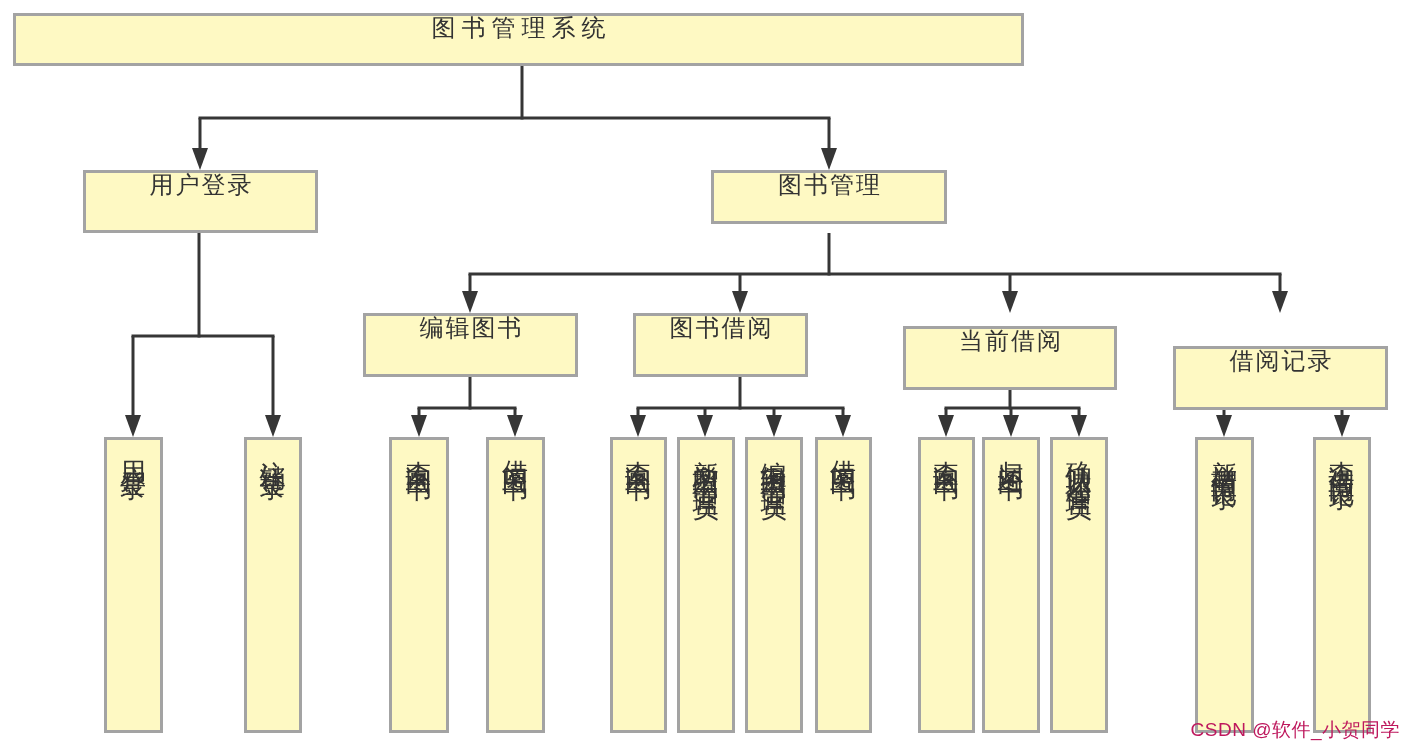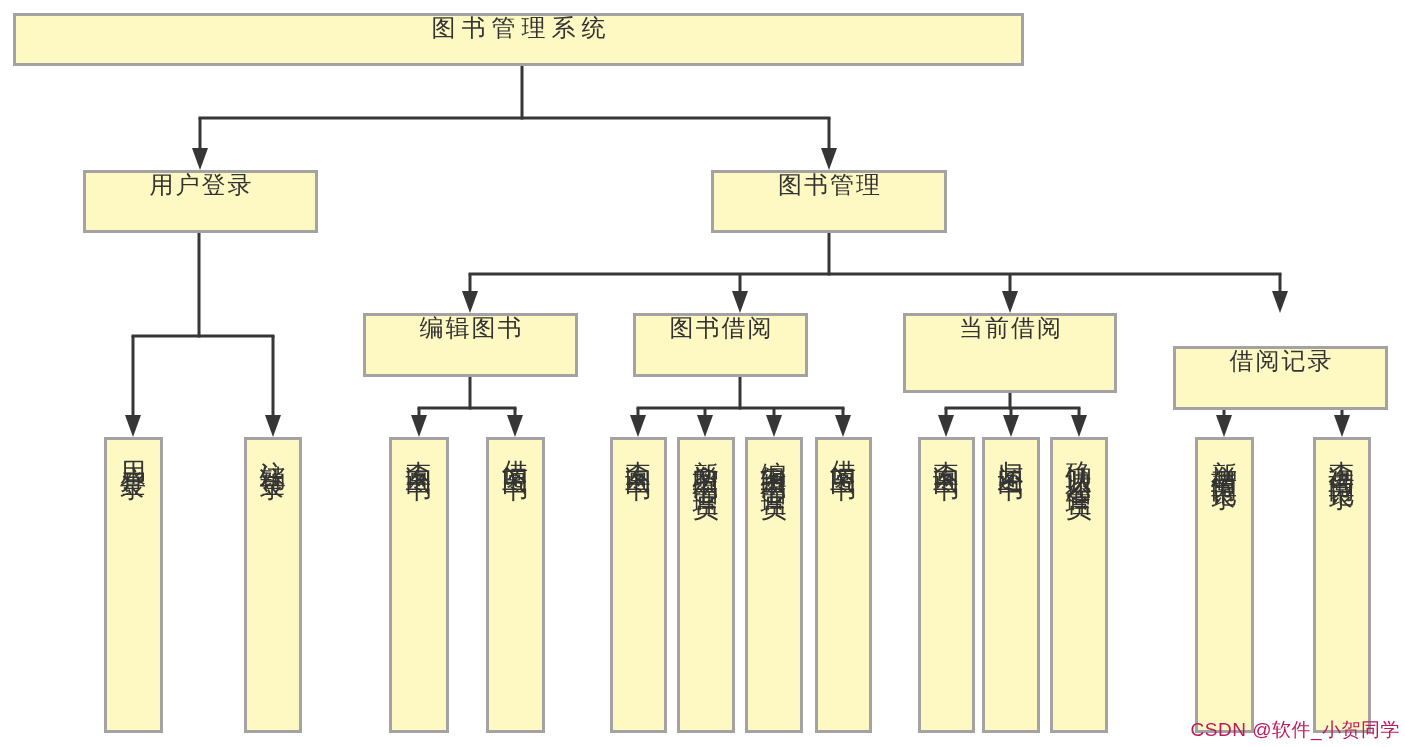--- a/index.html
+++ b/index.html
@@ -127,31 +127,31 @@
     </g>
   </svg>
 
   <div class="node root" style="left:13px; top:13px; width:1011px; height:53px;">
     <span>图书管理系统</span>
   </div>
 
   <div class="node hnode" style="left:83px; top:170px; width:235px; height:63px;">
     <span>用户登录</span>
   </div>
-  <div class="node hnode" style="left:711px; top:170px; width:236px; height:63px;">
+  <div class="node hnode" style="left:711px; top:170px; width:236px; height:54px;">
     <span>图书管理</span>
   </div>
 
   <div class="node hnode" style="left:363px; top:313px; width:215px; height:64px;">
     <span>编辑图书</span>
   </div>
   <div class="node hnode" style="left:633px; top:313px; width:175px; height:64px;">
     <span>图书借阅</span>
   </div>
-  <div class="node hnode" style="left:903px; top:313px; width:214px; height:80px;">
+  <div class="node hnode" style="left:903px; top:326px; width:214px; height:64px;">
     <span>当前借阅</span>
   </div>
   <div class="node hnode" style="left:1173px; top:313px; width:215px; height:64px;margin-top:33px;">
     <span>借阅记录</span>
   </div>
 
   <div class="node vnode" style="left:104px; top:437px; width:59px; height:296px;">
     <span>用户登录</span>
   </div>
   <div class="node vnode" style="left:244px; top:437px; width:58px; height:296px;">

